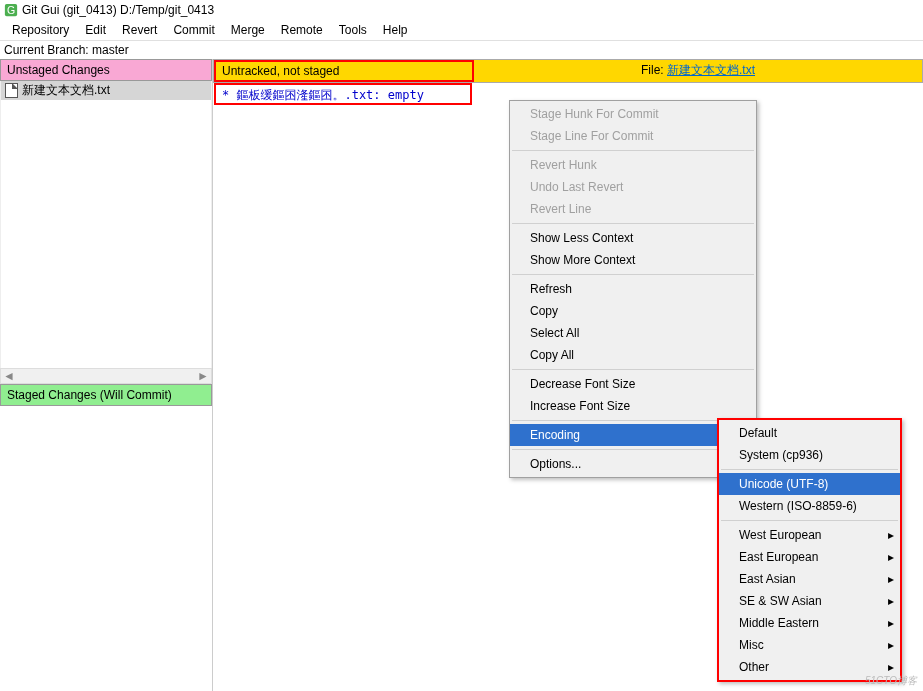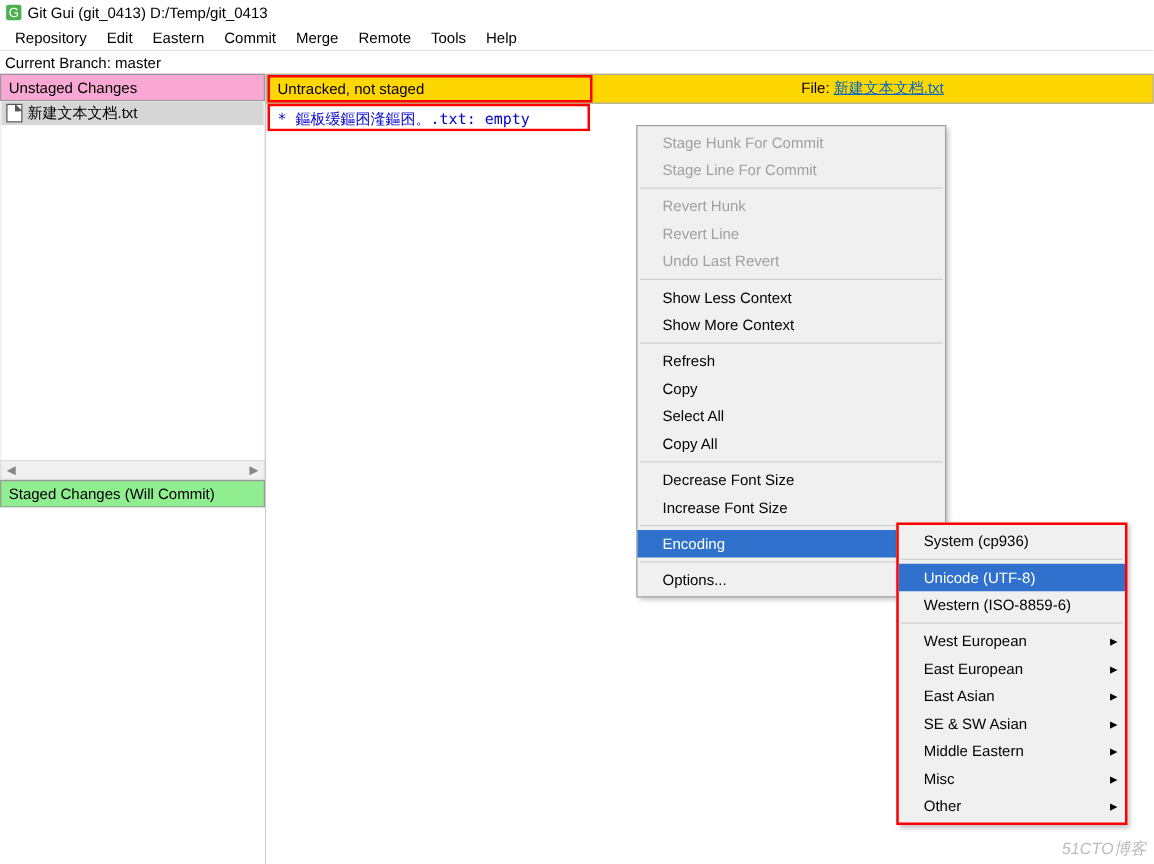--- a/index.html
+++ b/index.html
@@ -28,37 +28,37 @@
   .context-menu { position:absolute; background:#f0f0f0; border:1px solid #a0a0a0; box-shadow:2px 2px 4px rgba(0,0,0,0.25); padding:2px 0; font-size:12px; }
   .context-menu.main-menu { top:100px; left:509px; width:248px; }
   .context-menu.sub-menu  { top:418px; left:717px; width:185px; border:2px solid red; }
   .mi { padding:4px 24px 4px 20px; white-space:nowrap; position:relative; color:#000; }
   .mi.disabled { color:#a0a0a0; }
   .mi.hl { background:#2f71cd; color:#fff; }
   .mi .arrow { position:absolute; right:6px; top:4px; }
   .sep { height:1px; background:#d0d0d0; margin:3px 2px; }
   .file-icon { width:13px; height:15px; background:#fff; border:1px solid #555; position:relative; }
   .file-icon::after { content:""; position:absolute; top:-1px; right:-1px; border:3px solid transparent; border-left-color:#555; border-bottom-color:#555; }
-  .watermark { position:absolute; right:6px; bottom:3px; color:#bbb; font-size:13px; font-style:italic; }
+  .watermark { position:absolute; right:6px; bottom:3px; color:#bbb; font-size:10px; font-style:italic; }
 </style>
 </head>
 <body>
 
 <div class="titlebar">
   <svg class="icon" viewBox="0 0 16 16">
       <rect x="1" y="1" width="14" height="14" fill="#4caf50" rx="2"></rect>
       <text x="8" y="12" text-anchor="middle" font-size="10" fill="#fff">G</text>
     </svg>
   <span>Git Gui (git_0413) D:/Temp/git_0413</span>
 </div>
 
 <div class="menubar">
   <span>Repository</span>
   <span>Edit</span>
-  <span>Eastern</span>
+  <span>Revert</span>
   <span>Commit</span>
   <span>Merge</span>
   <span>Remote</span>
   <span>Tools</span>
   <span>Help</span>
 </div>
 
 <div class="branchline">Current Branch: master</div>
 
 <div class="main">
@@ -89,39 +89,40 @@
     <div class="diff-body">* 鏂板缓鏂囨湰鏂囨。.txt: empty</div>
     <div class="diff-area"></div>
   </div>
 </div>
 
 <div class="context-menu main-menu" id="cmenu">
     <div class="mi disabled">Stage Hunk For Commit</div>
     <div class="mi disabled">Stage Line For Commit</div>
     <div class="sep"></div>
     <div class="mi disabled">Revert Hunk</div>
+    <div class="mi disabled">Undo Last Revert</div>
     <div class="mi disabled">Revert Line</div>
-    <div class="mi disabled">Undo Last Revert</div>
     <div class="sep"></div>
     <div class="mi">Show Less Context</div>
     <div class="mi">Show More Context</div>
     <div class="sep"></div>
     <div class="mi">Refresh</div>
     <div class="mi">Copy</div>
     <div class="mi">Select All</div>
     <div class="mi">Copy All</div>
     <div class="sep"></div>
     <div class="mi">Decrease Font Size</div>
     <div class="mi">Increase Font Size</div>
     <div class="sep"></div>
     <div class="mi hl">Encoding<span class="arrow">▸</span></div>
     <div class="sep"></div>
     <div class="mi">Options...</div>
   </div>
 <div class="context-menu sub-menu" id="submenu">
+    <div class="mi">Default</div>
     <div class="mi">System (cp936)</div>
     <div class="sep"></div>
     <div class="mi hl">Unicode (UTF-8)</div>
     <div class="mi">Western (ISO-8859-6)</div>
     <div class="sep"></div>
     <div class="mi">West European<span class="arrow">▸</span></div>
     <div class="mi">East European<span class="arrow">▸</span></div>
     <div class="mi">East Asian<span class="arrow">▸</span></div>
     <div class="mi">SE &amp; SW Asian<span class="arrow">▸</span></div>
     <div class="mi">Middle Eastern<span class="arrow">▸</span></div>

